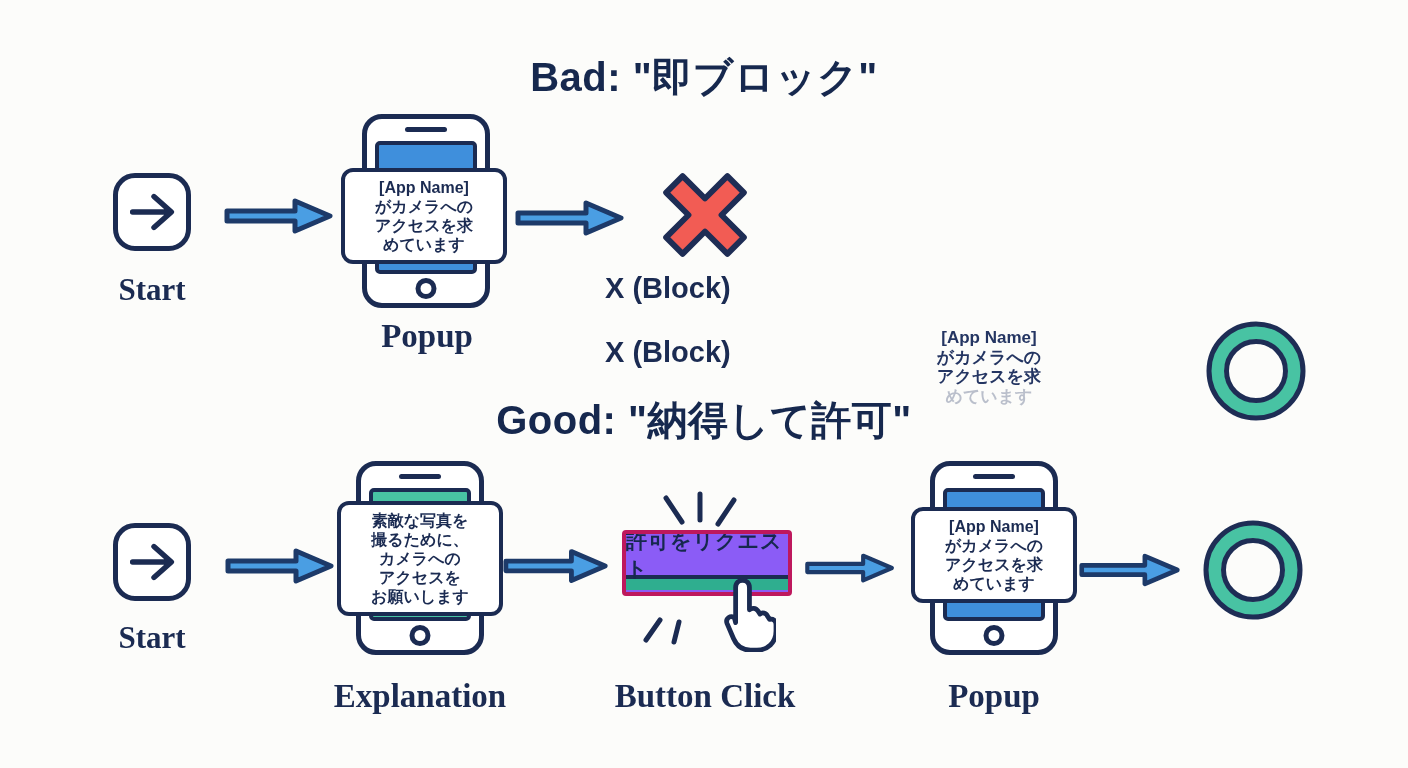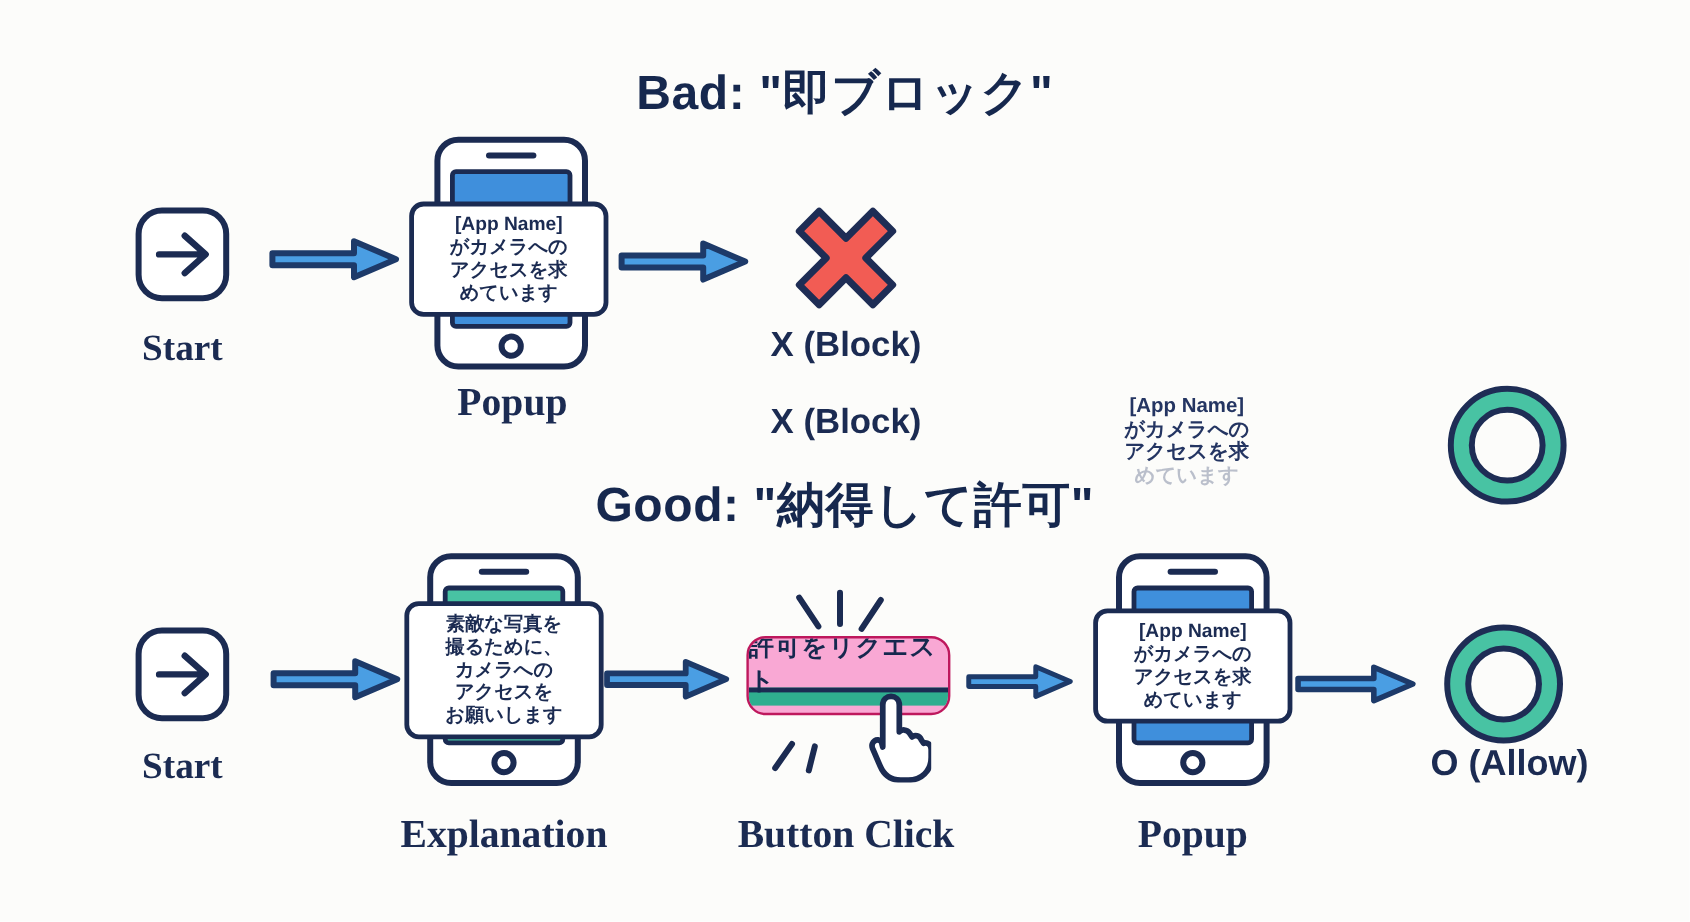--- a/index.html
+++ b/index.html
@@ -12,21 +12,21 @@
   .abs{position:absolute;}
   .flow-title{
     left:0; right:0; text-align:center;
     font-size:40px; font-weight:bold; color:#16284e;
     letter-spacing:.5px;
   }
   .node-label{
     text-align:center; font-size:33px; font-weight:bold; color:#1b2b52;font-family:Liberation Serif, serif;
   }
   .small-label{
-    text-align:center; font-size:29px; font-weight:600; color:#1b2b52;
+    text-align:left; font-size:29px; font-weight:600; color:#1b2b52;
   }
   
   .start-box{
     width:78px; height:78px; box-sizing:border-box;
     border:5px solid #1b2b52; border-radius:22px; background:#fff;
     display:flex; align-items:center; justify-content:center;
   }
   
   .phone{
     width:128px; height:194px; box-sizing:border-box;
@@ -55,22 +55,22 @@
     font-size:16px; font-weight:bold; line-height:19px; color:#1b2b52;
   }
   .ghost-dialog{
     text-align:center; font-size:17px; font-weight:bold;
     line-height:19.5px; color:#243562;
   }
   .ghost-dialog .faded{opacity:.3; filter:blur(.4px);}
   
   .cta{
     width:170px; height:66px; box-sizing:border-box;
-    border:2px solid #be185d; border-radius:16px;
-    background:#f9a8d4; overflow:hidden;
+    border:4px solid #be185d; border-radius:4px;
+    background:#8b5cf6; overflow:hidden;
   }
   .cta .cta-text{
     height:41px; display:flex; align-items:center; justify-content:center;
     font-size:21px; font-weight:bold; color:#16284e; letter-spacing:1px;
   }
   .cta .cta-lip{
     height:15px; background:#2fae8f; border-top:4px solid #1b2b52;
     box-sizing:border-box;
   }
 </style>
@@ -198,15 +198,14 @@
 
   <svg class="abs" style="left:1078px; top:550px;" width="104" height="40" viewBox="0 0 112 40">
     <path d="M4 15 H72 V5 L107 20 L72 35 V25 H4 Z" fill="#4a9ee3" stroke="#1d3a69" stroke-width="5" stroke-linejoin="round"></path>
   </svg>
 
   <svg class="abs" style="left:1203px; top:520px;" width="100" height="100" viewBox="0 0 100 100">
     <circle cx="50" cy="50" r="38.5" fill="none" stroke="#48c3a3" stroke-width="14"></circle>
     <circle cx="50" cy="50" r="47" fill="none" stroke="#1e2d55" stroke-width="5"></circle>
     <circle cx="50" cy="50" r="29.5" fill="none" stroke="#1e2d55" stroke-width="5"></circle>
   </svg>
-  <div class="abs small-label" style="left:1158px; top:620px; width:200px; font-size:30px;">O (Allow)</div>
 
 </div>
 
 </body></html>

